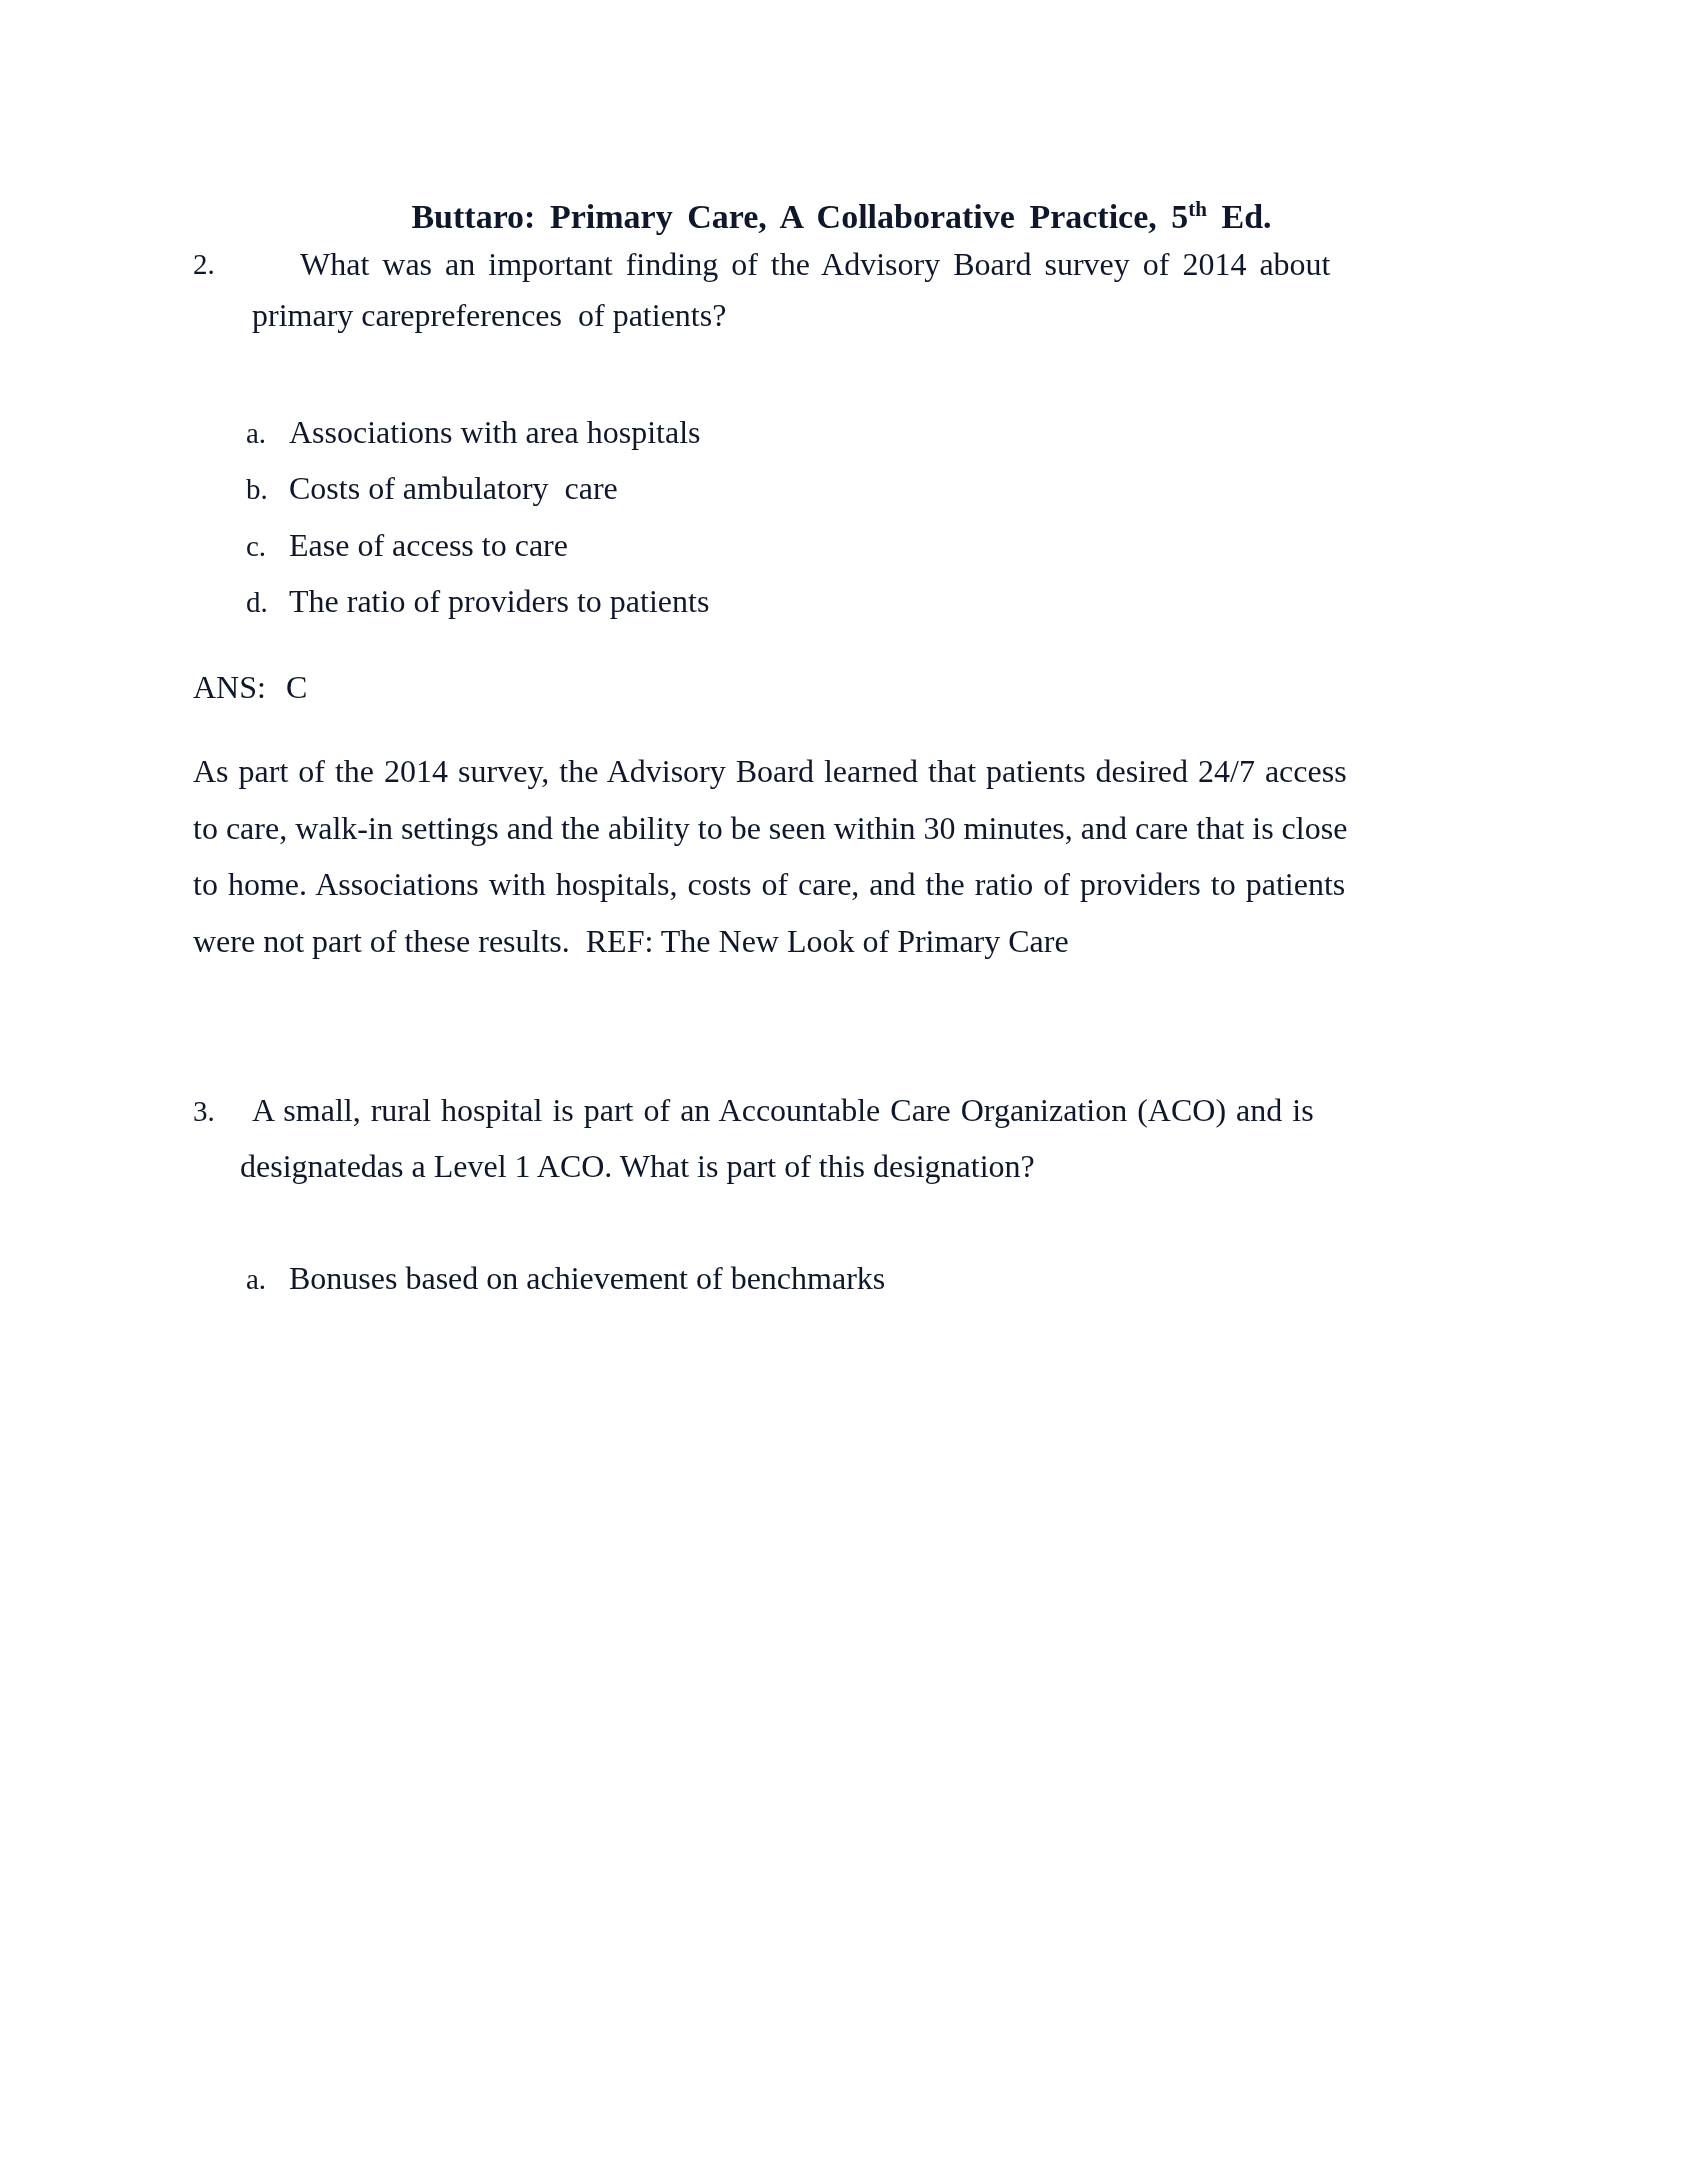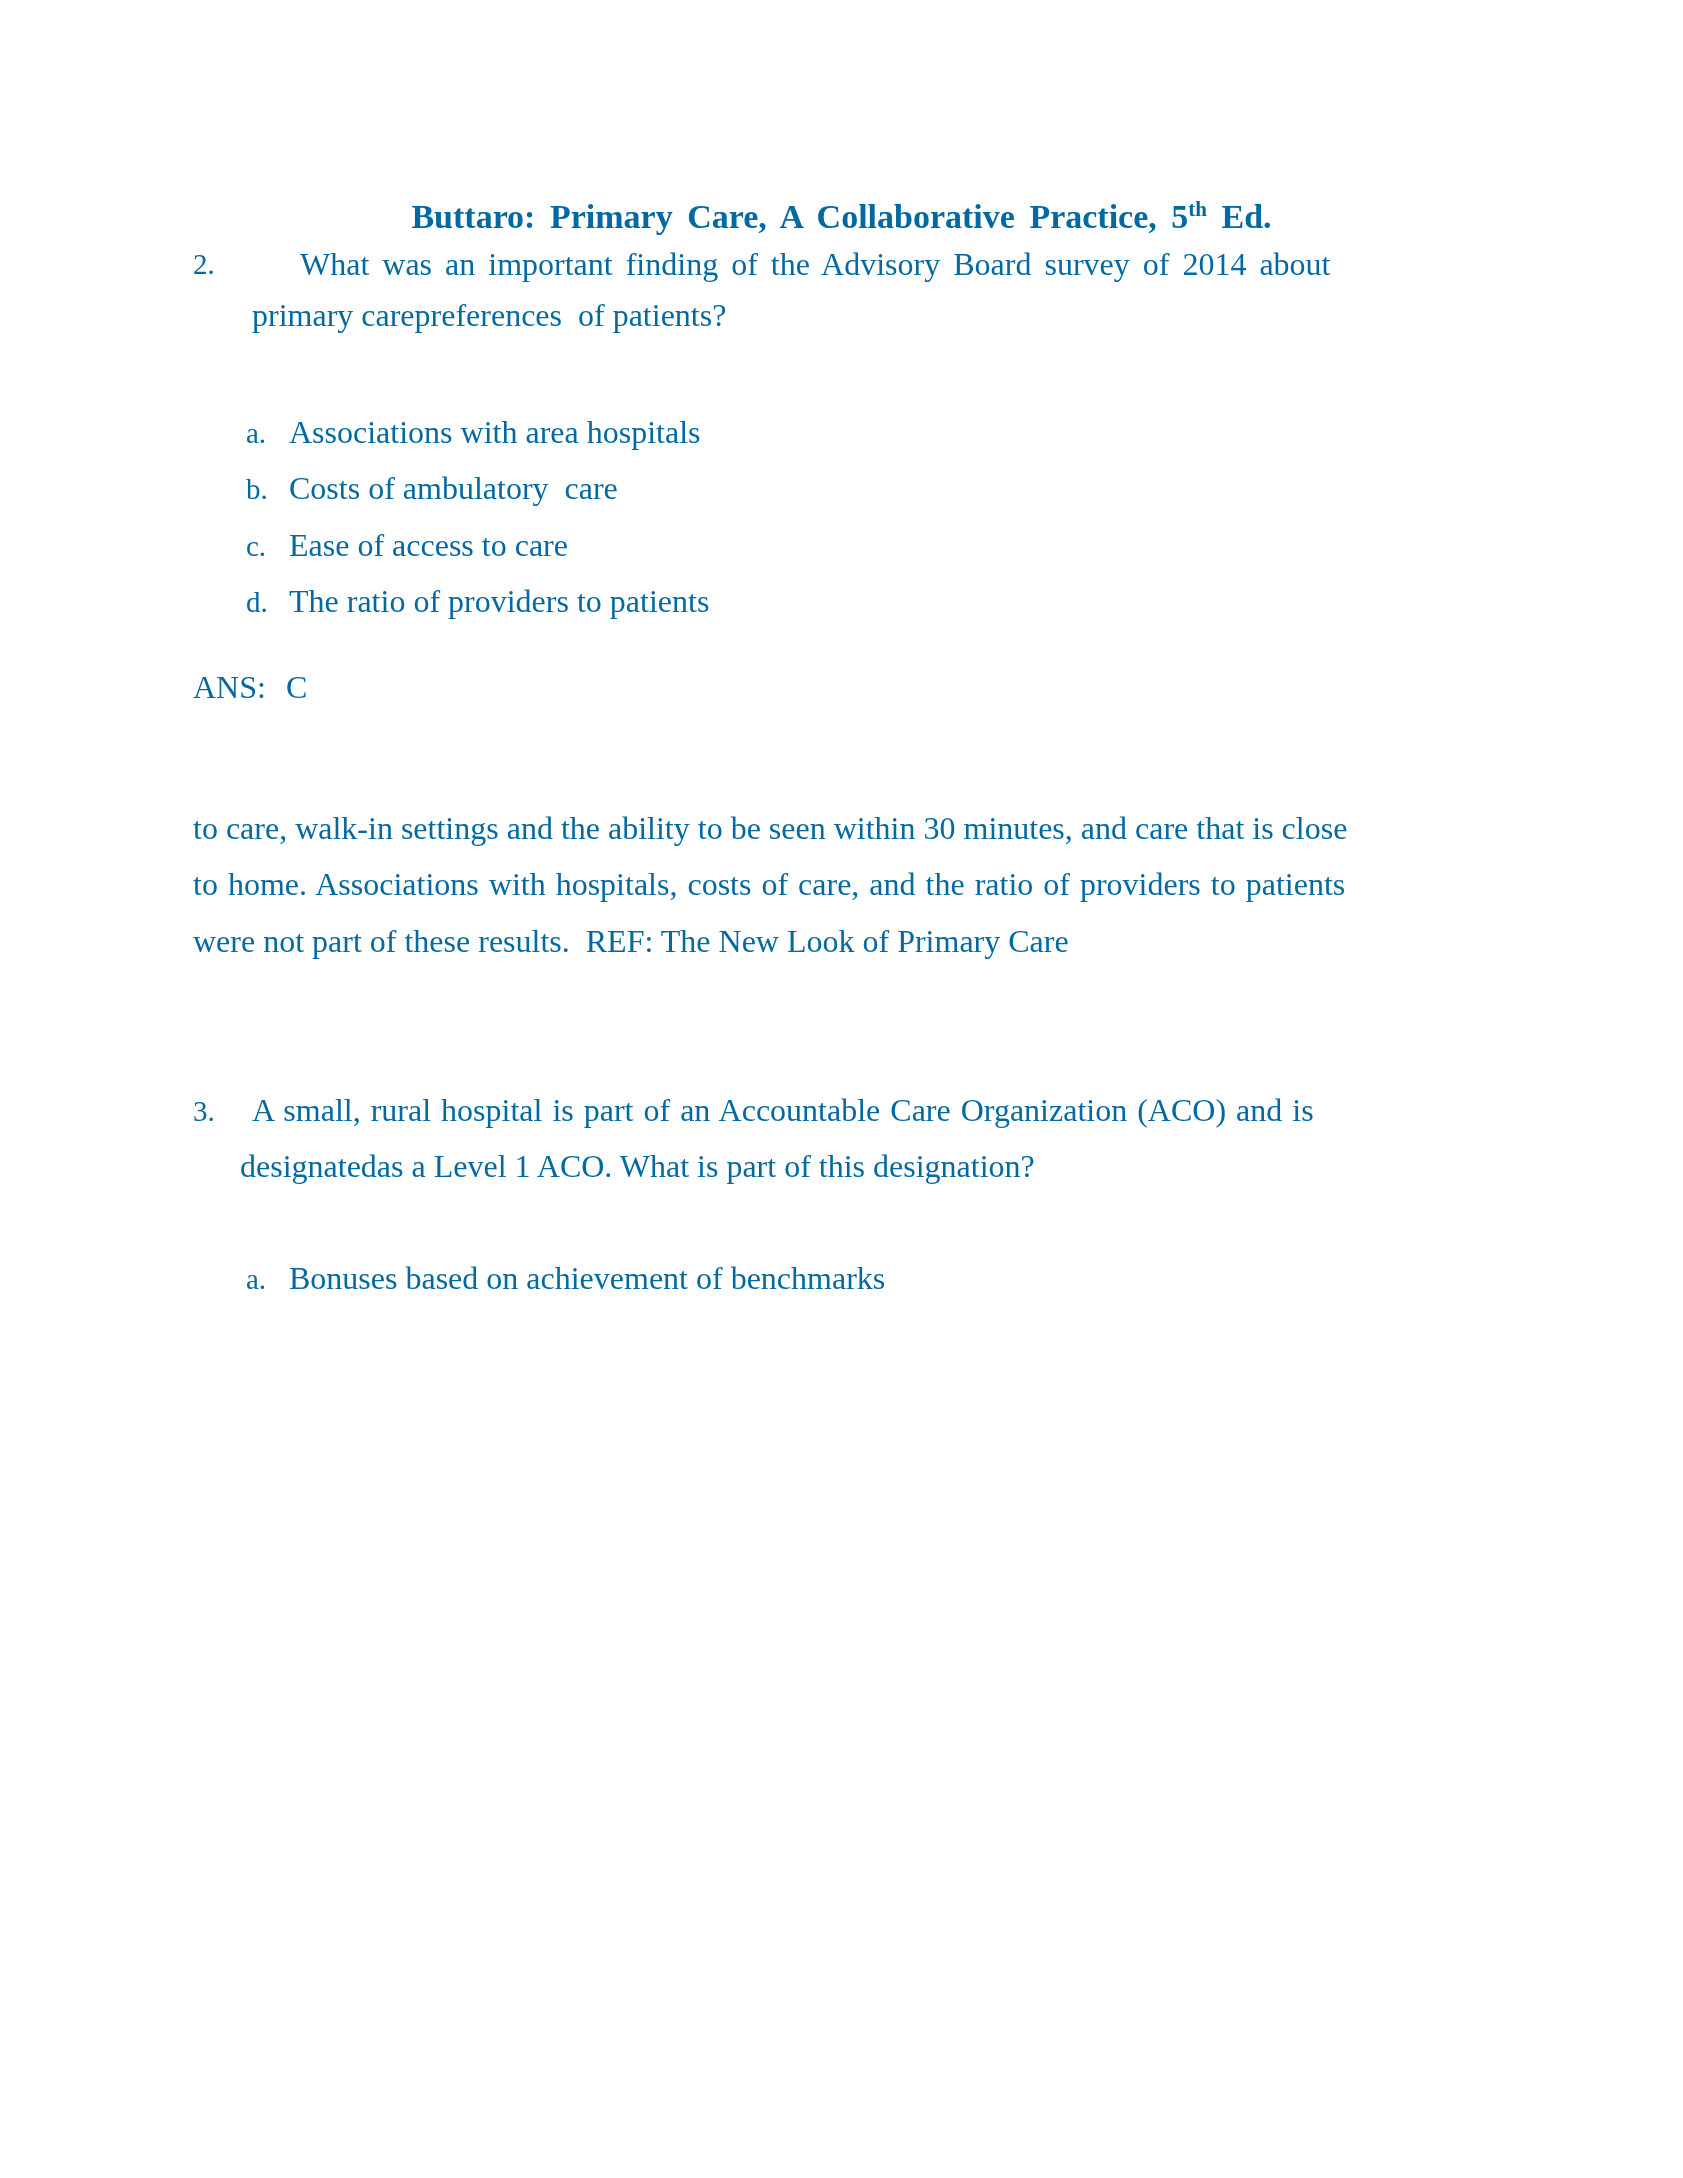--- a/index.html
+++ b/index.html
@@ -5,21 +5,21 @@
   html, body {
     margin: 0;
     padding: 0;
     background: #ffffff;
   }
   .page {
     position: relative;
     width: 1683px;
     height: 1944px;
     background: #ffffff;
-    color: #0369a1;
+    color: #0f172a;
     font-family: "Liberation Serif", "DejaVu Serif", serif;
     overflow: hidden;
   }
   .line {
     position: absolute;
     white-space: pre;
     line-height: 1;
     font-size: 32px;
   }
   .title-line {
@@ -66,20 +66,21 @@
   <span class="line" style="left:289px; top:472px;">Costs of ambulatory  care</span>
 
   <span class="line num" style="left:246px; top:532px;">c.</span>
   <span class="line" style="left:289px; top:529px;">Ease of access to care</span>
 
   <span class="line num" style="left:246px; top:588px;">d.</span>
   <span class="line" style="left:289px; top:585px;">The ratio of providers to patients</span>
 
   <div class="line" style="left:193px; top:671px;"><span>ANS:</span><span class="ans-value">C</span></div>
 
+  <span class="line ws-med" style="left:193px; top:755px;">As part of the 2014 survey, the Advisory Board learned that patients desired 24/7 access</span>
   <span class="line" style="left:193px; top:812px;">to care, walk-in settings and the ability to be seen within 30 minutes, and care that is close</span>
   <span class="line" style="left:193px; top:925px;">were not part of these results.  REF: The New Look of Primary Care</span>
   <span class="line ws-med" style="left:193px; top:868px;">to home. Associations with hospitals, costs of care, and the ratio of providers to patients</span>
 
   <span class="line num" style="left:193px; top:1097px;">3.</span>
   <span class="line ws-med" style="left:252px; top:1094px;">A small, rural hospital is part of an Accountable Care Organization (ACO) and is</span>
   <span class="line" style="left:240px; top:1150px;">designatedas a Level 1 ACO. What is part of this designation?</span>
 
   <span class="line num" style="left:246px; top:1265px;">a.</span>
   <span class="line" style="left:289px; top:1262px;">Bonuses based on achievement of benchmarks</span>

